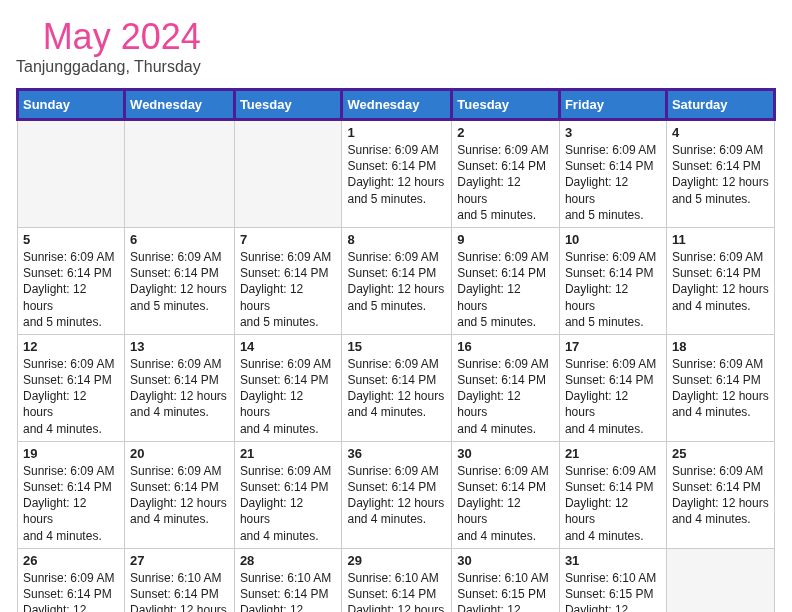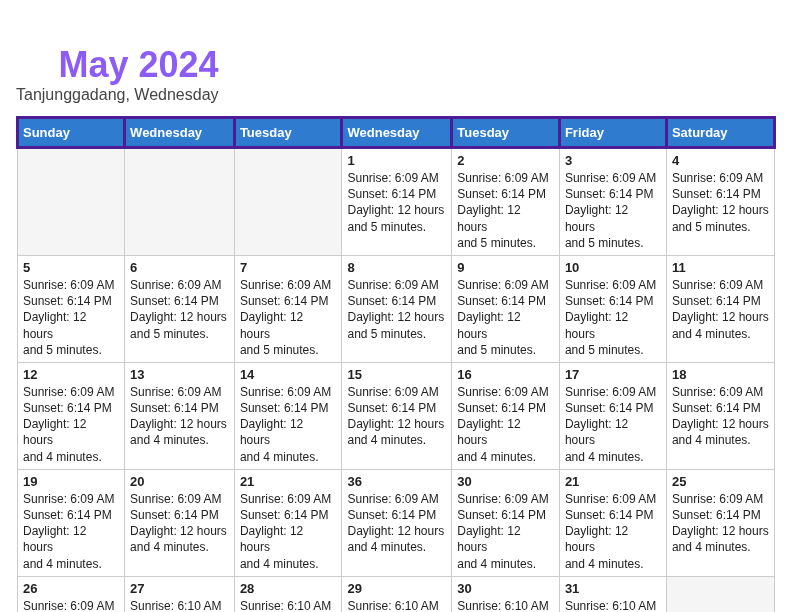--- a/index.html
+++ b/index.html
@@ -19,23 +19,22 @@
     .logo {
       display: flex;
       flex-direction: column;
       align-items: flex-start;
     }
     .title-block {
       text-align: right;
     }
     .month-title {
       font-size: 36px;
-      font-weight: bold;
-      color: #8b5cf6;
-      margin-top: 28px;
+      font-weight: normal;
+      color: #ec4899;
     }
     .location-title {
       font-size: 16px;
       color: #444;
     }
     .calendar {
       width: 100%;
       border-collapse: collapse;
     }
     .calendar th {
@@ -78,21 +77,21 @@
       display: flex;
       align-items: center;
     }
   </style>
 </head>
 <body>
 
 <div class="header">
   <div class="title-block">
     <div class="month-title">May 2024</div>
-    <div class="location-title">Tanjunggadang, Wednesday</div>
+    <div class="location-title">Tanjunggadang, Thursday</div>
   </div>
 </div>
 
 <table class="calendar">
   <thead>
     <tr id="header-row">
         <th>Sunday</th>
         <th>Wednesday</th>
         <th>Tuesday</th>
         <th>Wednesday</th>

